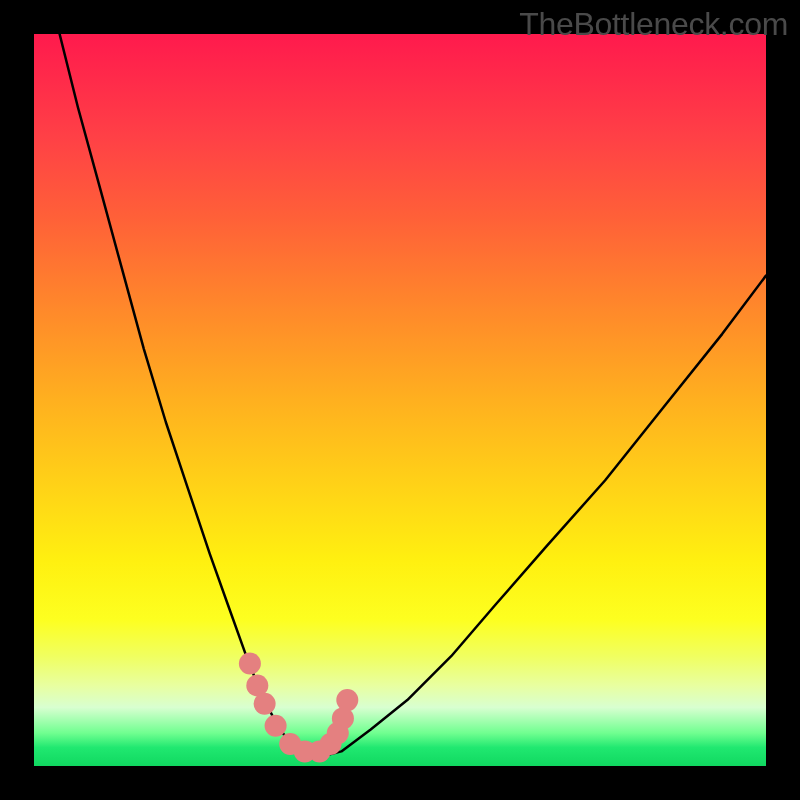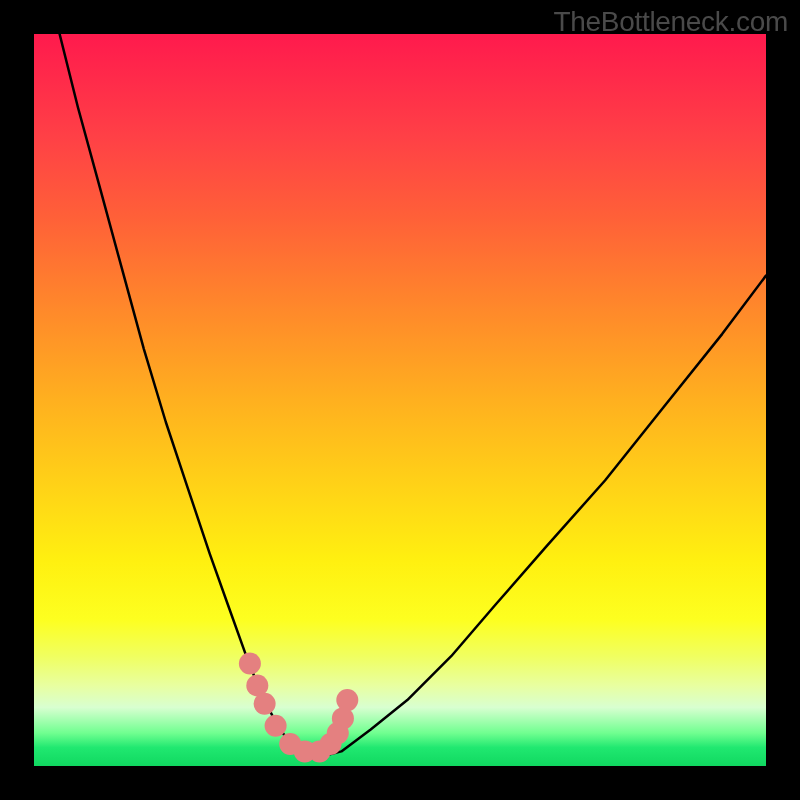--- a/index.html
+++ b/index.html
@@ -42,21 +42,21 @@
       #70ff90 95.5%,
       #20e870 97.5%,
       #10d860 100%
     );
   }
   .watermark {
     position: absolute;
     top: 6px;
     right: 12px;
     color: #4a4a4a;
-    font-size: 28px;
+    font-size: 32px;
     font-weight: 500;
     letter-spacing: -0.3px;
     z-index: 10;
   }
   svg.curves {
     position: absolute;
     left: 0;
     top: 0;
   }
 </style>

